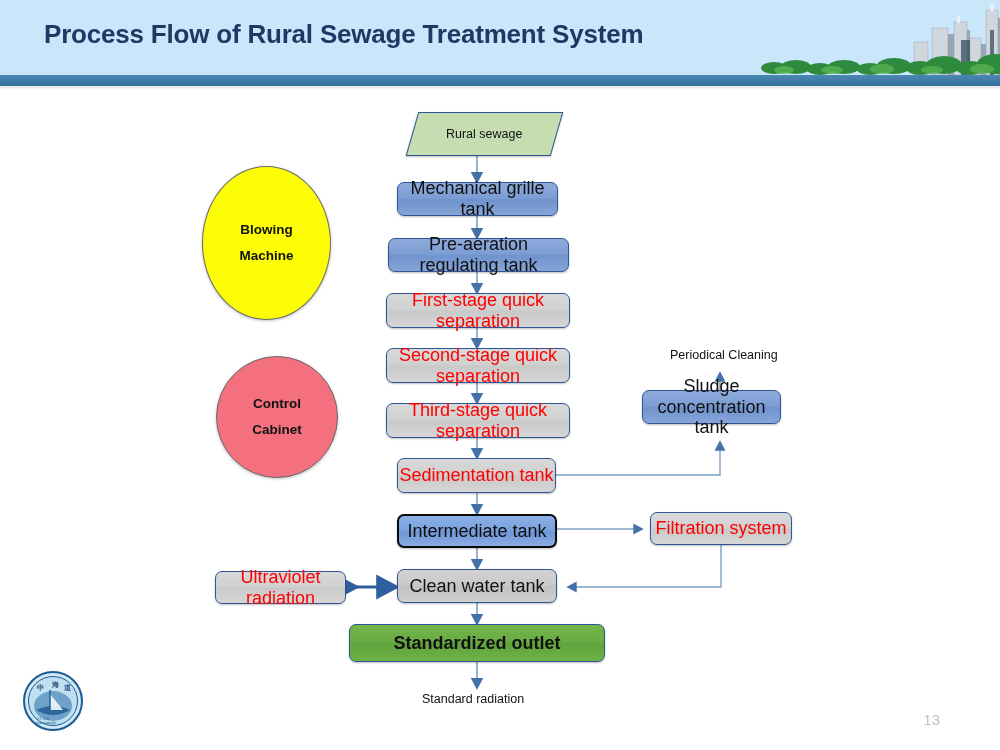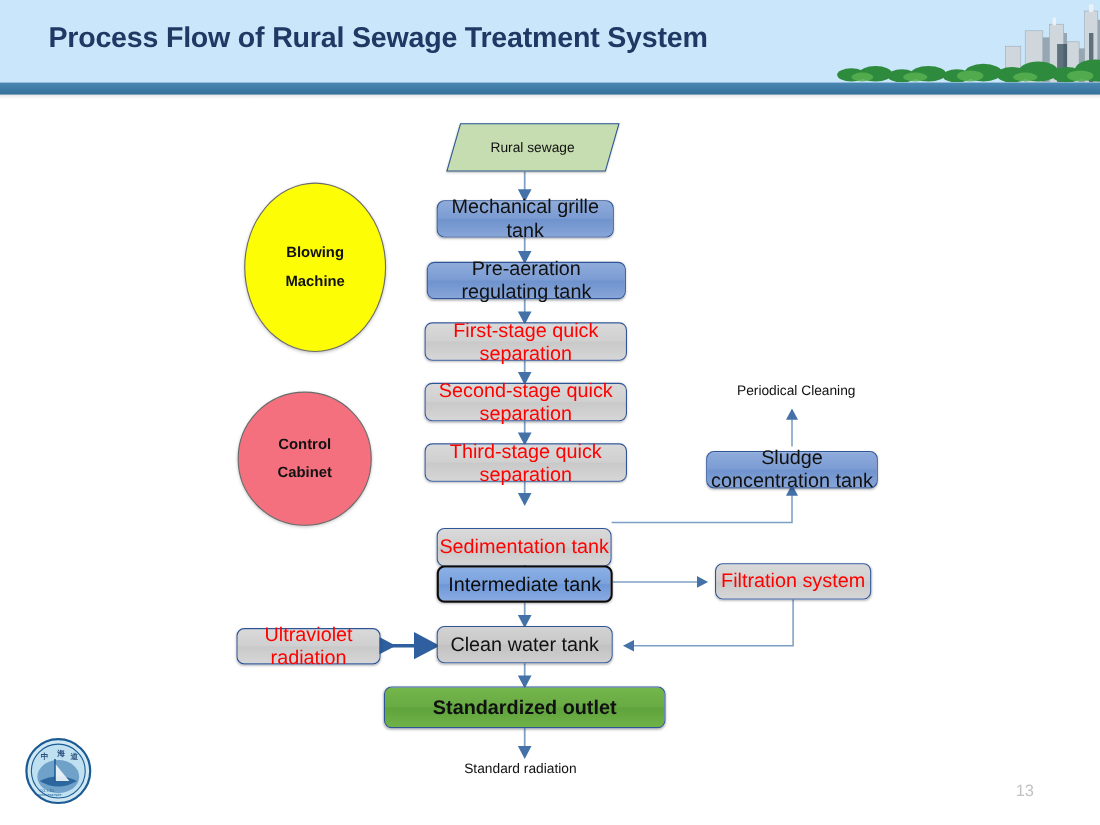--- a/index.html
+++ b/index.html
@@ -219,49 +219,49 @@
   </div>
 
   <div class="node box grey" style="left:386px;top:258px;width:184px;height:35px;">
     <span>Second-stage quick separation</span>
   </div>
 
   <div class="node box grey" style="left:386px;top:313px;width:184px;height:35px;">
     <span>Third-stage  quick  separation</span>
   </div>
 
-  <div class="node box grey" style="left:397px;top:368px;width:159px;height:35px;margin-top:22px;">
+  <div class="node box grey" style="left:397px;top:368px;width:159px;height:35px;">
     <span>Sedimentation  tank</span>
   </div>
 
   <div class="node box blue-strong" style="left:397px;top:424px;width:160px;height:34px;">
     <span>Intermediate  tank</span>
   </div>
 
   <div class="node box grey-dark" style="left:397px;top:479px;width:160px;height:34px;">
     <span>Clean  water  tank</span>
   </div>
 
   <div class="node box green" style="left:349px;top:534px;width:256px;height:38px;text-align:right;">
     <span>Standardized outlet</span>
   </div>
 
-  <div class="node box blue" style="left:642px;top:320px;width:156px;height:34px;text-align:center;">
+  <div class="node box blue" style="left:642px;top:300px;width:139px;height:34px;text-align:center;">
     <span>Sludge  concentration  tank</span>
   </div>
 
   <div class="node box grey" style="left:650px;top:422px;width:142px;height:33px;">
     <span>Filtration system</span>
   </div>
 
   <div class="node box grey" style="left:215px;top:481px;width:131px;height:33px;">
     <span>Ultraviolet  radiation</span>
   </div>
 
-  <div class="node ellipse yellow" style="left:222px;top:76px;width:129px;height:154px;">
+  <div class="node ellipse yellow" style="left:202px;top:76px;width:129px;height:154px;">
     <span class="ln">Blowing</span>
     <span class="ln">Machine</span>
   </div>
 
   <div class="node ellipse pink" style="left:216px;top:266px;width:122px;height:122px;">
     <span class="ln">Control</span>
     <span class="ln">Cabinet</span>
   </div>
 
   <div class="plain-label" style="left:670px;top:258px;">Periodical Cleaning</div>

